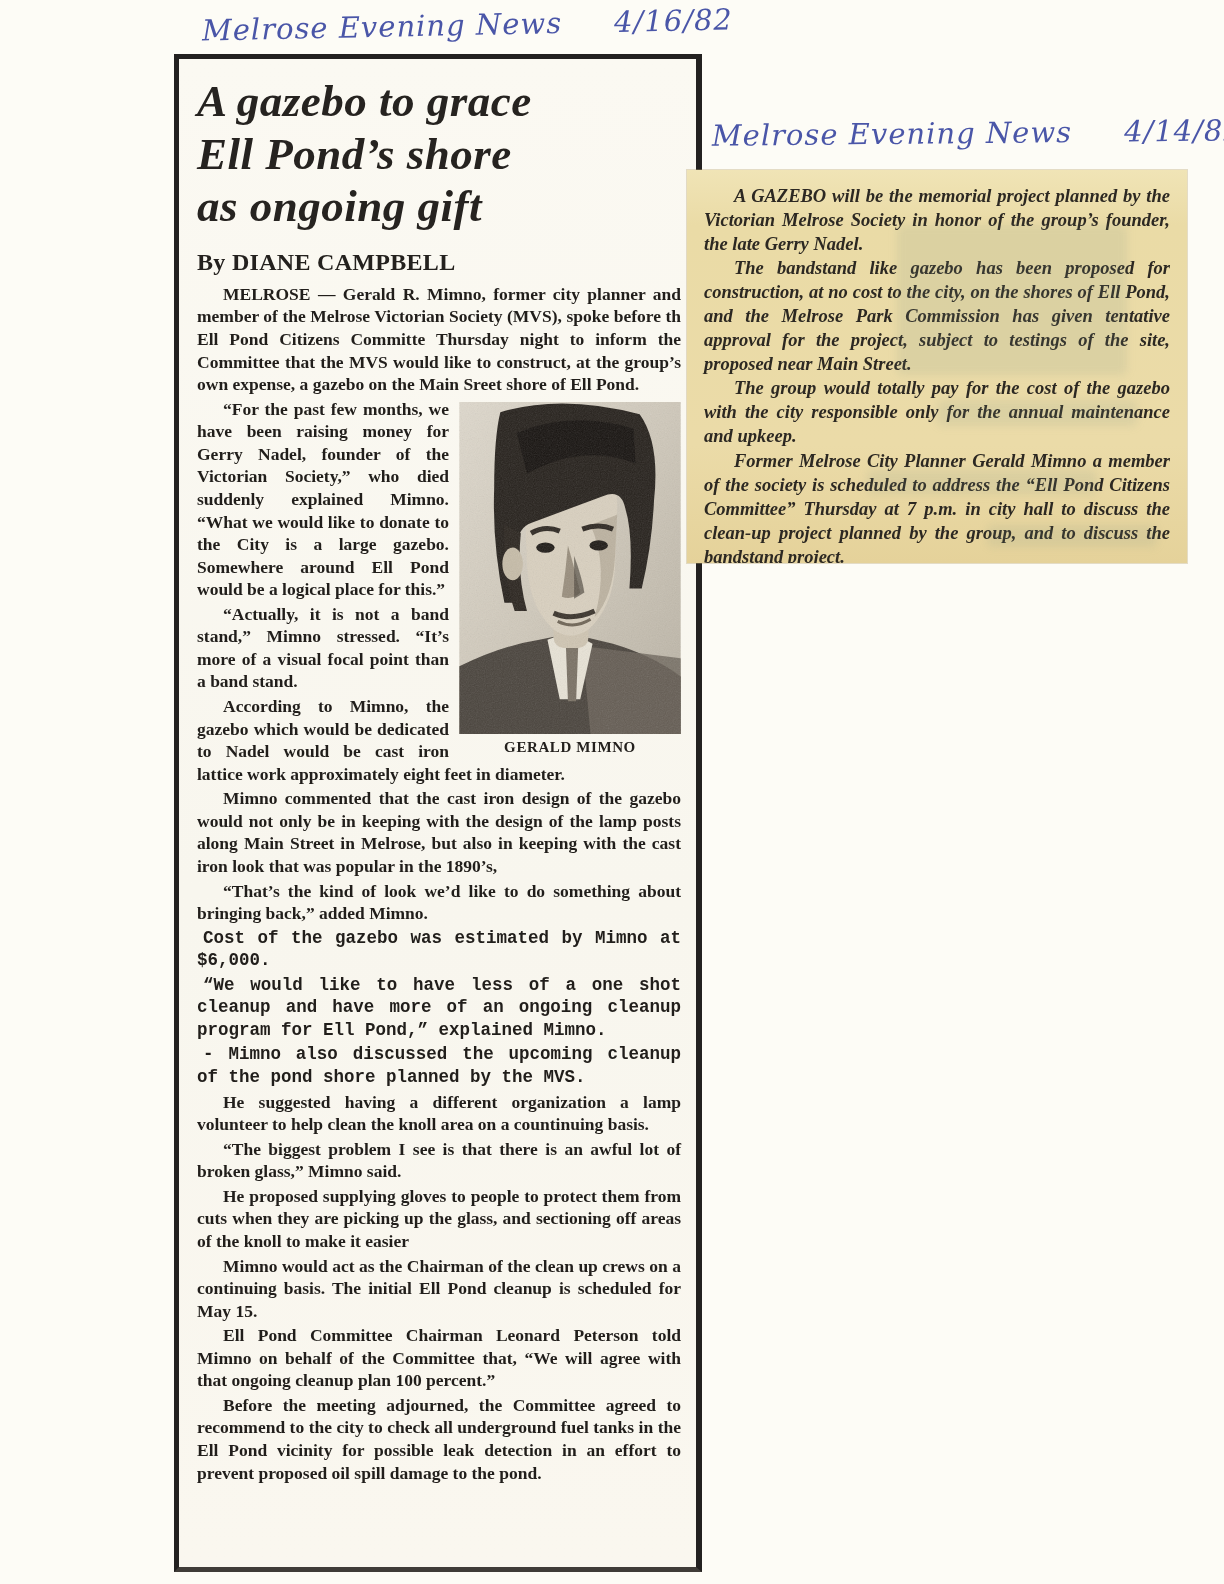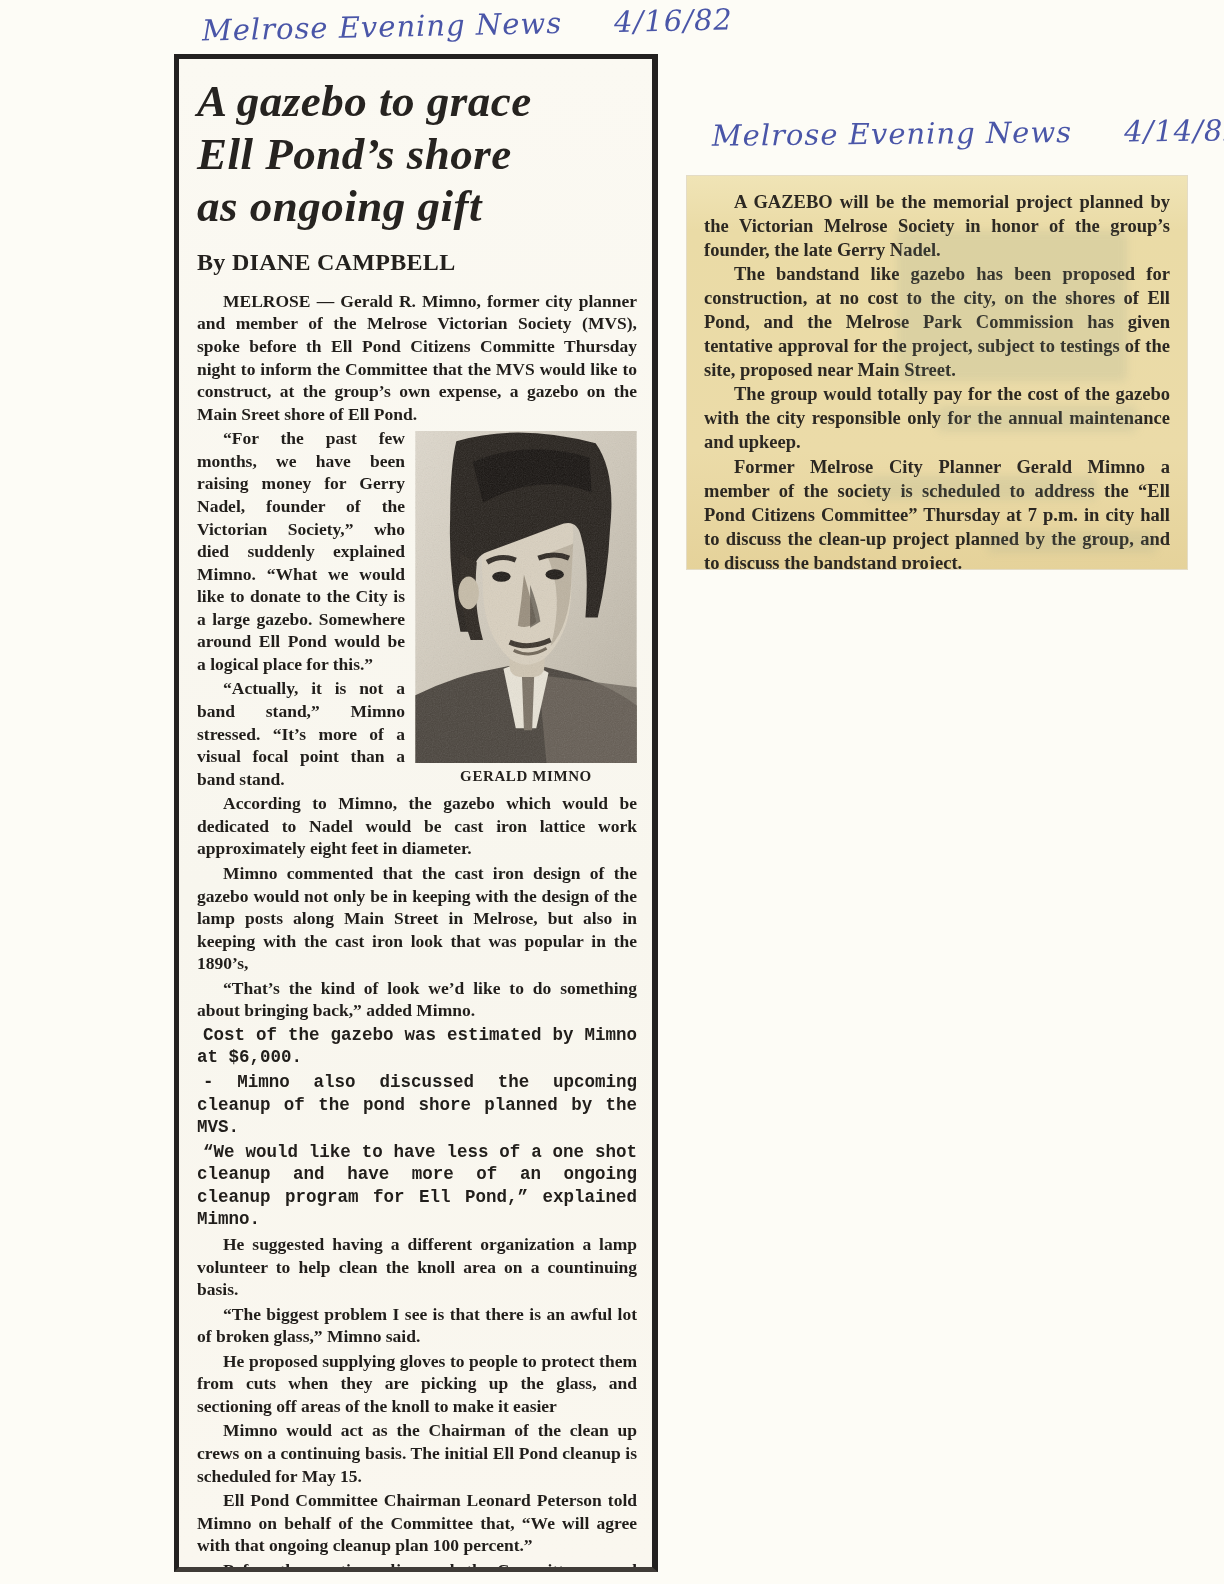--- a/index.html
+++ b/index.html
@@ -18,59 +18,60 @@
     font-size:29px;
     letter-spacing:1px;
     white-space:nowrap;
   }
   .handnote .date{margin-left:52px;}
   #note-left{left:202px;top:8px;transform:rotate(-1.2deg);}
   #note-right{left:712px;top:116px;transform:rotate(-0.6deg);}
 
   
   #left-clipping{
-    position:absolute;left:174px;top:54px;width:484px;height:1518px;
+    position:absolute;left:174px;top:54px;width:528px;height:1518px;
     box-sizing:border-box;
     background:linear-gradient(180deg,#fbf9f2 0%,#f8f6ee 55%,#faf7ef 100%);
     border:5px solid #232120;border-right-width:6px;border-bottom-color:#403c38;
     padding:16px 15px 10px 18px;
     overflow:hidden;
   }
   #headline{
     font-size:45px;font-weight:bold;font-style:italic;
     line-height:1.17;color:#262320;letter-spacing:.5px;
   }
   #byline{
     margin-top:16px;font-size:24px;font-weight:bold;color:#24211e;
     letter-spacing:.3px;
   }
   .article-body{
-    margin-top:14px;
+    margin-top:7px;
     font-size:17.5px;line-height:1.29;font-weight:700;
     color:#211e1b;text-align:justify;
   }
   .article-body p{margin:0 0 2px 0;text-indent:26px;}
   .article-body p.small-indent{text-indent:6px;font-family:Liberation Mono, monospace;}
   #photo-figure{
     float:right;width:222px;margin:4px 0 4px 10px;
   }
   #photo-figure svg{display:block;width:222px;height:332px;}
   #photo-caption{
     text-align:center;font-size:15px;font-weight:bold;color:#24211e;
     margin-top:4px;letter-spacing:.6px;text-indent:0;
   }
 
   
   #right-clipping{
-    position:absolute;left:687px;top:176px;width:500px;height:393px;
+    position:absolute;left:687px;top:170px;width:500px;height:393px;
     box-sizing:border-box;
     background:linear-gradient(180deg,#f0e4b6 0%,#eadba6 14%,#ebdba8 70%,#e5d29a 100%);
     padding:14px 17px 10px 17px;
     box-shadow:0 0 0 1px rgba(180,160,110,.35);
     overflow:hidden;
+    font-style:italic;
   }
   .yellow-body{
     font-size:18.5px;line-height:1.3;font-weight:700;
     color:#2c2822;text-align:justify;
   }
   .yellow-body p{margin:0;text-indent:30px;}
   .bleed{
     position:absolute;border-radius:6px;
     background:rgba(130,150,135,.14);
     filter:blur(4px);
@@ -157,22 +158,22 @@
       </svg>
       <div id="photo-caption">GERALD MIMNO</div>
     </div>
 
     <p>“For the past few months, we have been raising money for Gerry Nadel, founder of the Victorian Society,” who died suddenly explained Mimno. “What we would like to donate to the City is a large gazebo. Somewhere around Ell Pond would be a logical place for this.”</p>
     <p>“Actually, it is not a band stand,” Mimno stressed. “It’s more of a visual focal point than a band stand.</p>
     <p>According to Mimno, the gazebo which would be dedicated to Nadel would be cast iron lattice work approximately eight feet in diameter.</p>
     <p>Mimno commented that the cast iron design of the gazebo would not only be in keeping with the design of the lamp posts along Main Street in Melrose, but also in keeping with the cast iron look that was popular in the 1890’s,</p>
     <p>“That’s the kind of look we’d like to do something about bringing back,” added Mimno.</p>
     <p class="small-indent">Cost of the gazebo was estimated by Mimno at $6,000.</p>
+    <p class="small-indent">“We would like to have less of a one shot cleanup and have more of an ongoing cleanup program for Ell Pond,” explained Mimno.</p>
     <p class="small-indent">- Mimno also discussed the upcoming cleanup of the pond shore planned by the MVS.</p>
-    <p class="small-indent">“We would like to have less of a one shot cleanup and have more of an ongoing cleanup program for Ell Pond,” explained Mimno.</p>
     <p>He suggested having a different organization a lamp volunteer to help clean the knoll area on a countinuing basis.</p>
     <p>“The biggest problem I see is that there is an awful lot of broken glass,” Mimno said.</p>
     <p>He proposed supplying gloves to people to protect them from cuts when they are picking up the glass, and sectioning off areas of the knoll to make it easier</p>
     <p>Mimno would act as the Chairman of the clean up crews on a continuing basis. The initial Ell Pond cleanup is scheduled for May 15.</p>
     <p>Ell Pond Committee Chairman Leonard Peterson told Mimno on behalf of the Committee that, “We will agree with that ongoing cleanup plan 100 percent.”</p>
     <p>Before the meeting adjourned, the Committee agreed to recommend to the city to check all underground fuel tanks in the Ell Pond vicinity for possible leak detection in an effort to prevent proposed oil spill damage to the pond.</p>
   </div>
 </div>
 
 <div id="right-clipping">

